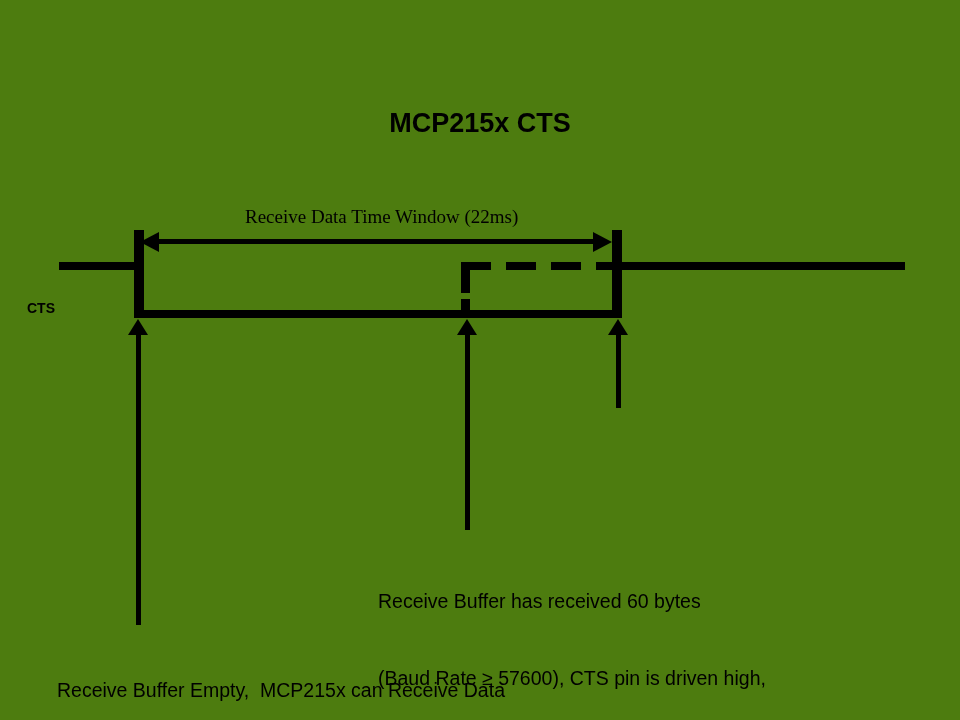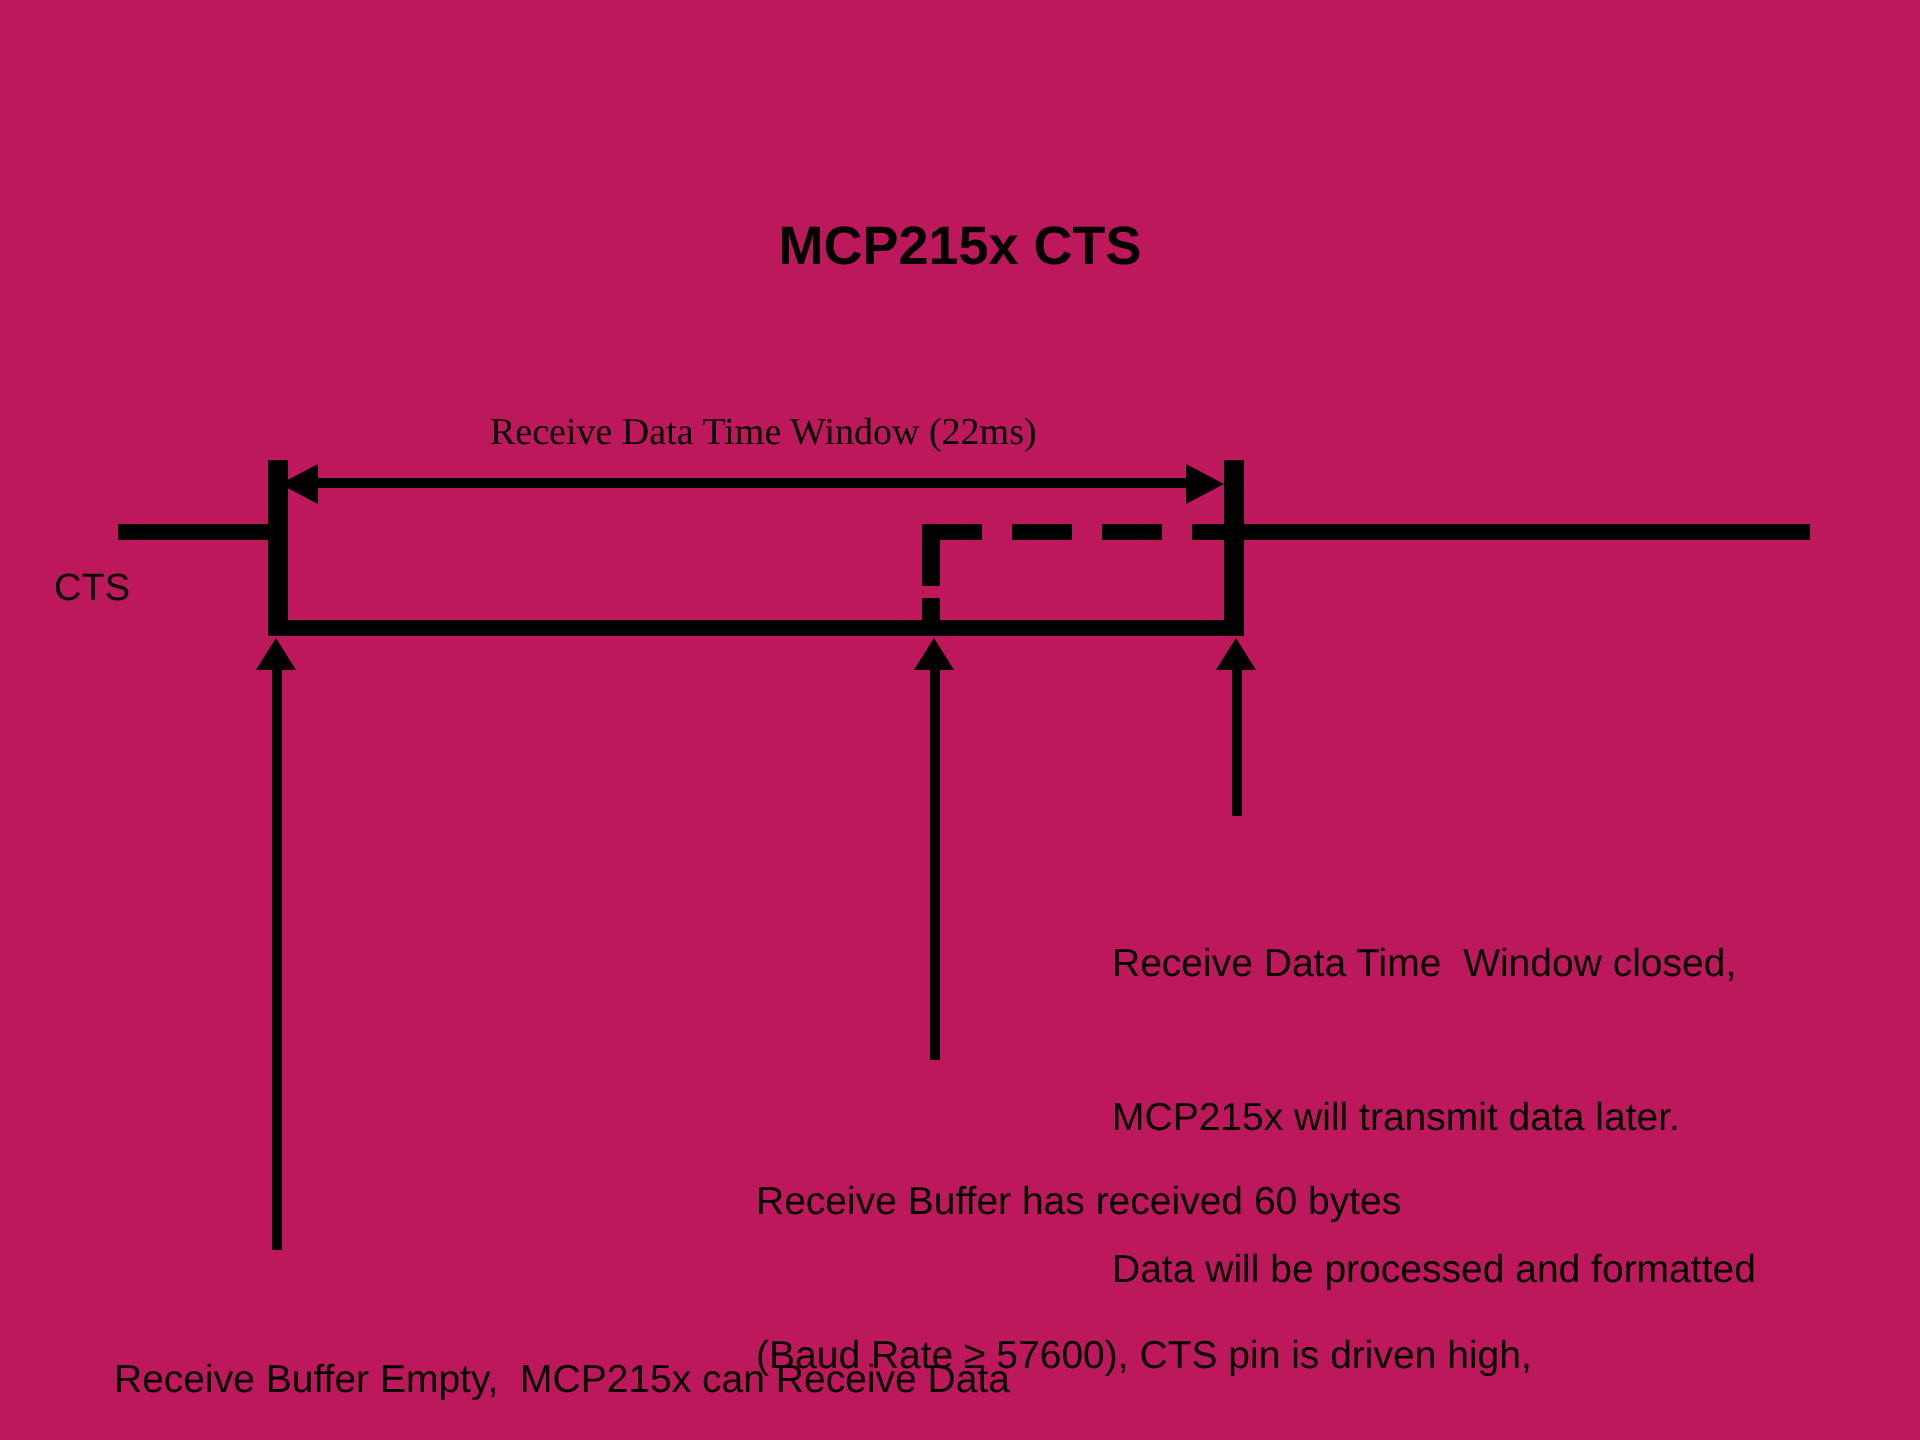--- a/index.html
+++ b/index.html
@@ -4,44 +4,44 @@
 <style>
   html, body {
     margin: 0;
     padding: 0;
     background: #ffffff;
   }
   .canvas {
     position: relative;
     width: 960px;
     height: 720px;
-    background: #be185d;
+    background: #4d7c0f;
     font-family: "Liberation Sans", sans-serif;
     color: #000000;
     overflow: hidden;
   }
   
   .title {
     position: absolute;
     top: 46px;
     left: 0;
     width: 960px;
     text-align: center;
     font-weight: bold;
     font-size: 27px;
     line-height: 31px;
     white-space: pre;
   }
   
   .cts-label {
     position: absolute;
     left: 27px;
-    top: 284px;
-    font-weight: normal;
-    font-size: 19px;
+    top: 300px;
+    font-weight: bold;
+    font-size: 14px;
   }
   
   .window-label {
     position: absolute;
     left: 245px;
     top: 206px;
     font-size: 19px;
     white-space: pre;
     font-family: Liberation Serif, serif;
   }
@@ -123,25 +123,20 @@
   <div class="meas-head-left"></div>
   <div class="meas-head-right"></div>
 
   <div class="up-head up1-head"></div>
   <div class="up-shaft up1-shaft"></div>
   <div class="up-head up2-head"></div>
   <div class="up-shaft up2-shaft"></div>
   <div class="up-head up3-head"></div>
   <div class="up-shaft up3-shaft"></div>
 
-  <div class="annotation ann-window-closed">
-    <div>Receive Data Time  Window closed,</div>
-    <div>MCP215x will transmit data later.</div>
-    <div>Data will be processed and formatted</div>
-  </div>
 
   <div class="annotation ann-buffer-60">
     <div>Receive Buffer has received 60 bytes</div>
     <div>(Baud Rate ≥ 57600), CTS pin is driven high,</div>
     
   </div>
 
   <div class="annotation ann-buffer-empty">
     <div>Receive Buffer Empty,  MCP215x can Receive Data</div>
   </div>

